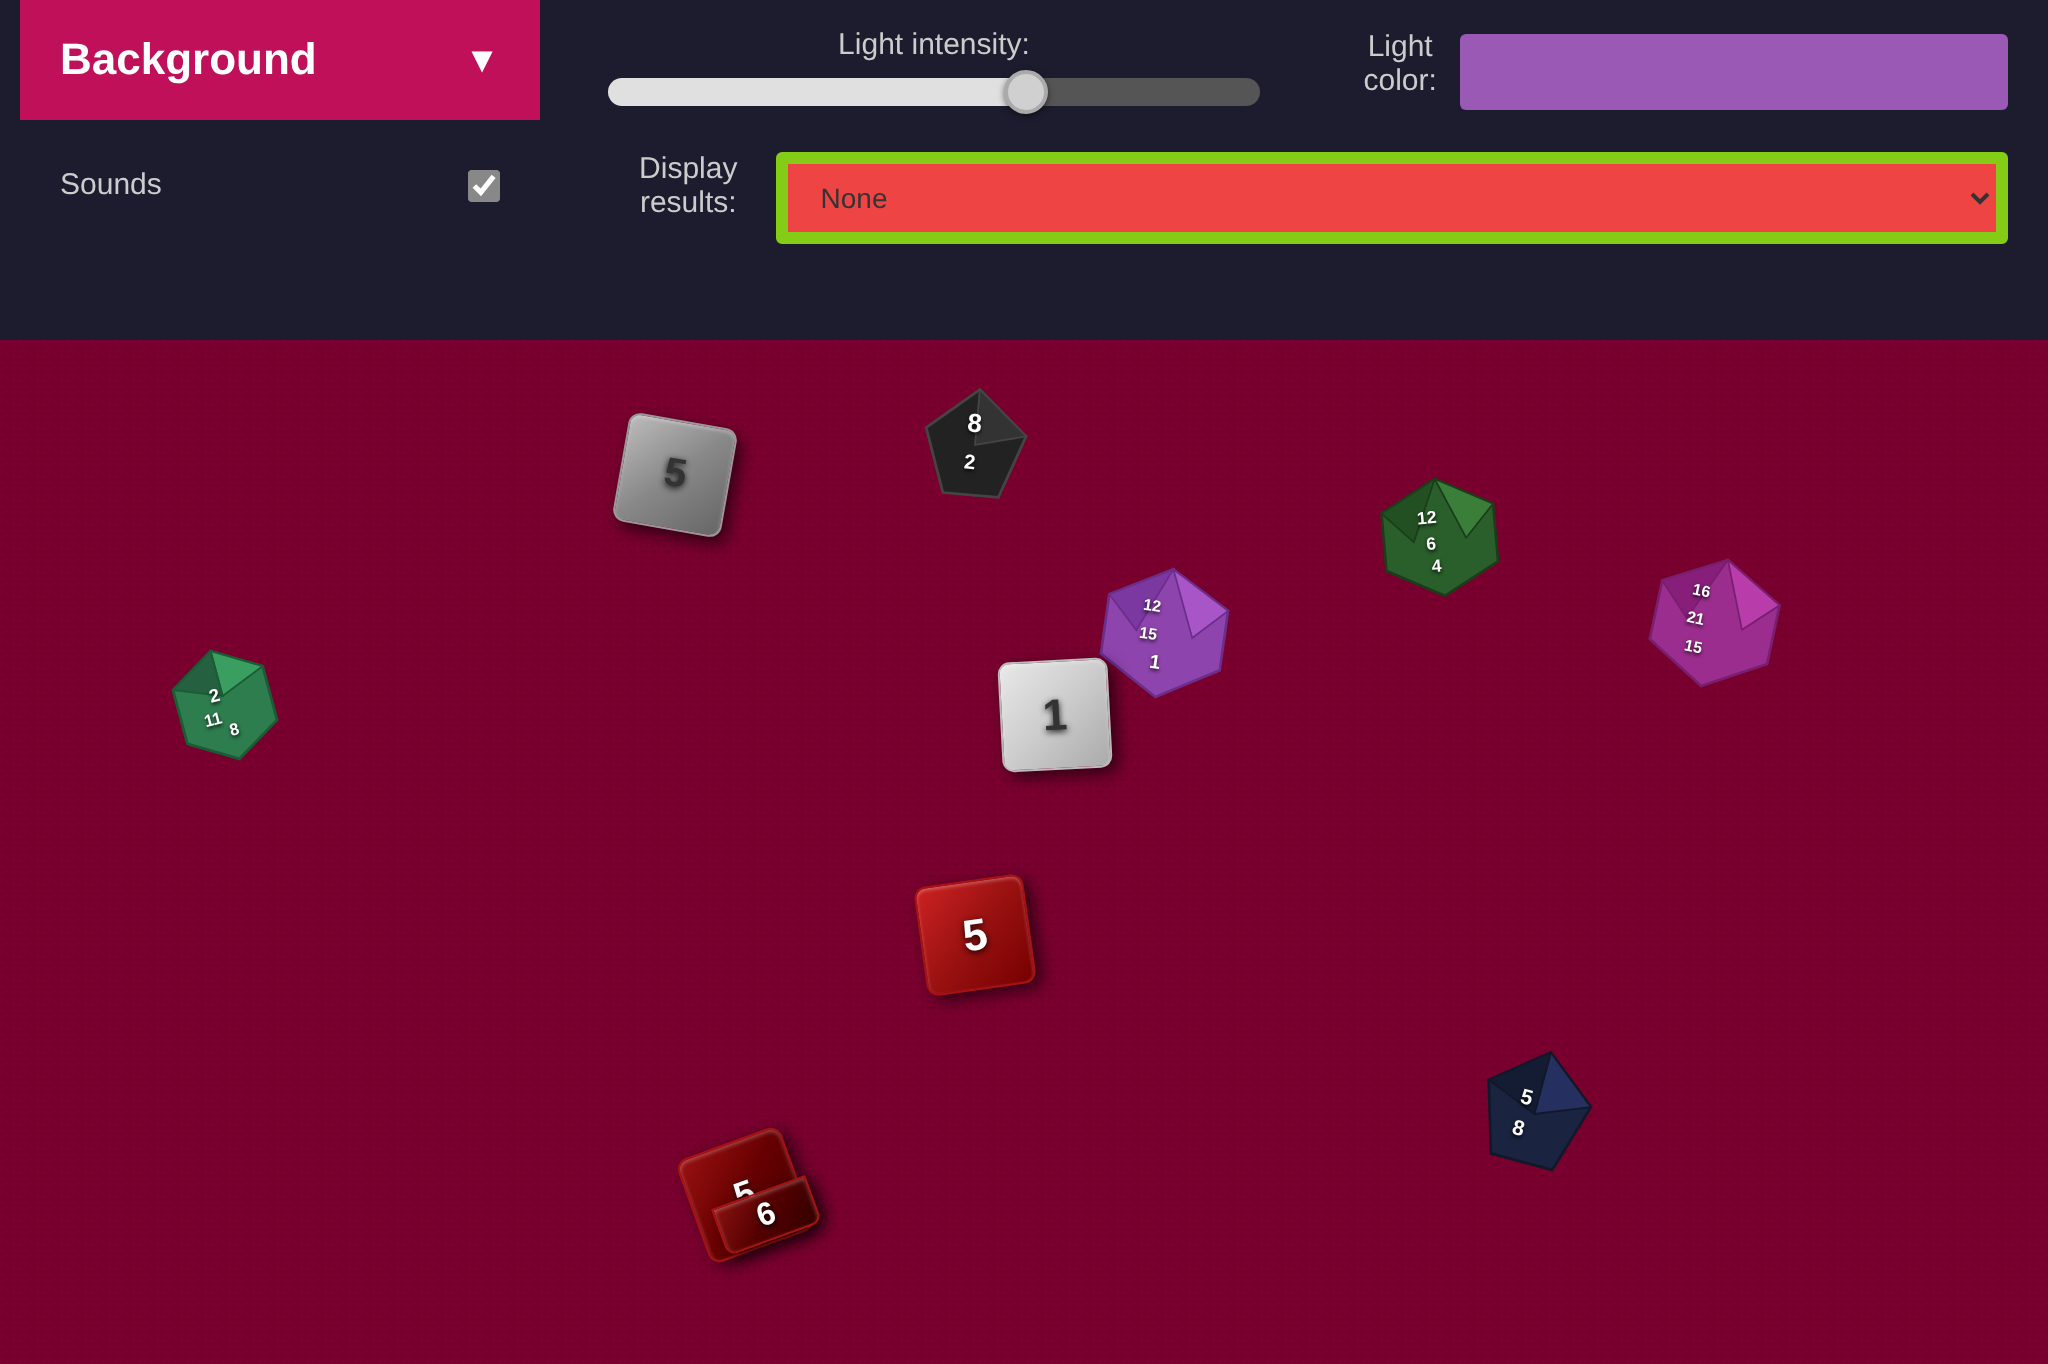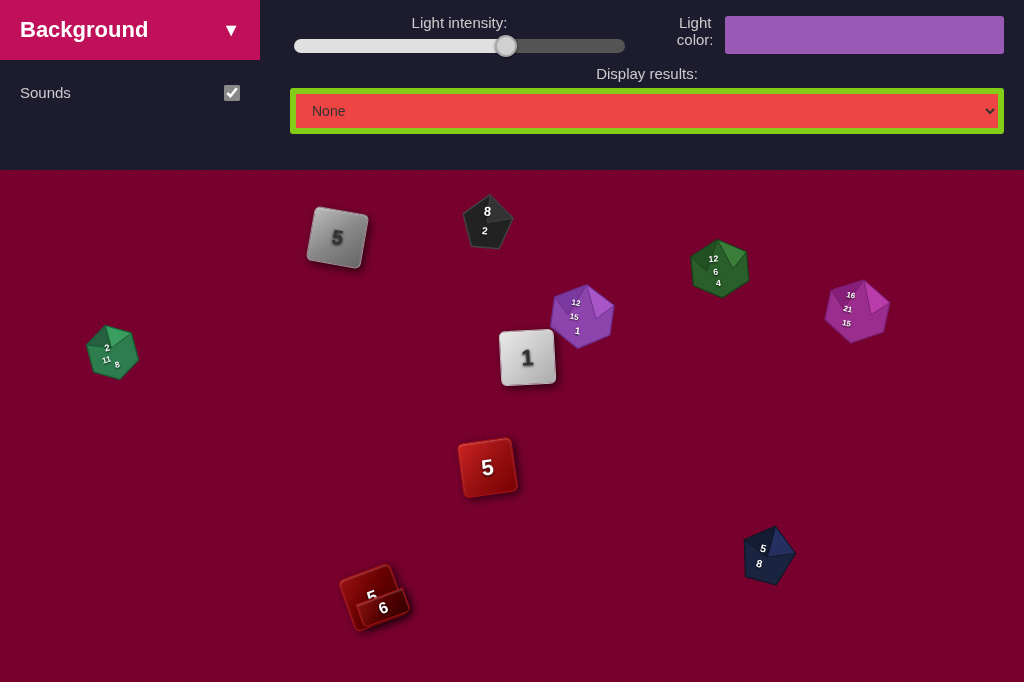--- a/index.html
+++ b/index.html
@@ -16,20 +16,21 @@
     }
 
     
     .left-panel {
       width: 260px;
       height: 170px;
       background: #1c1c2e;
       flex-shrink: 0;
       display: flex;
       flex-direction: column;
+      margin-left: 10px;
     }
 
     .background-btn {
       background: #c0105a;
       color: white;
       font-size: 22px;
       font-weight: bold;
       padding: 12px 20px;
       cursor: pointer;
       display: flex;
@@ -67,21 +68,21 @@
       height: 170px;
       display: flex;
       flex-direction: column;
       padding: 14px 20px 14px 30px;
       background: #1c1c2e;
       gap: 0;
     }
 
     .controls-top {
       display: flex;
-      align-items: flex-start;
+      align-items: center;
       gap: 16px;
       margin-bottom: 8px;
     }
 
     .light-intensity-section {
       flex: 1;
       display: flex;
       flex-direction: column;
       align-items: center;
       padding-right: 20px;
@@ -129,22 +130,23 @@
     .color-display {
       width: 100%;
       height: 38px;
       background: #9b59b6;
       border-radius: 3px;
       cursor: pointer;
       border: none;
     }
 
     .display-results-section {
-      display: flex;
-      flex-direction: column;
+      margin-top: 10px;
+      display: flex;
+      flex-direction: row;
     }
 
     .display-results-label {
       color: #ccc;
       font-size: 15px;
       text-align: center;
       margin-bottom: 6px;
     }
 
     .display-results-select {

